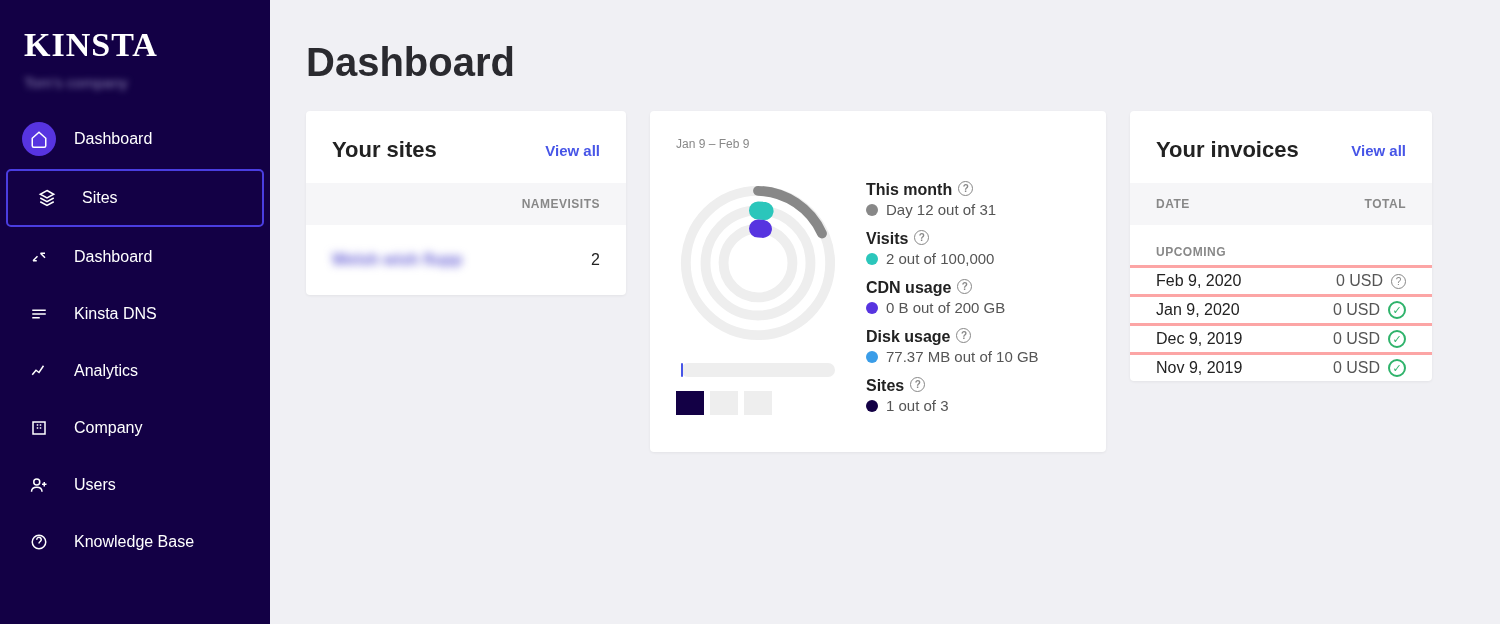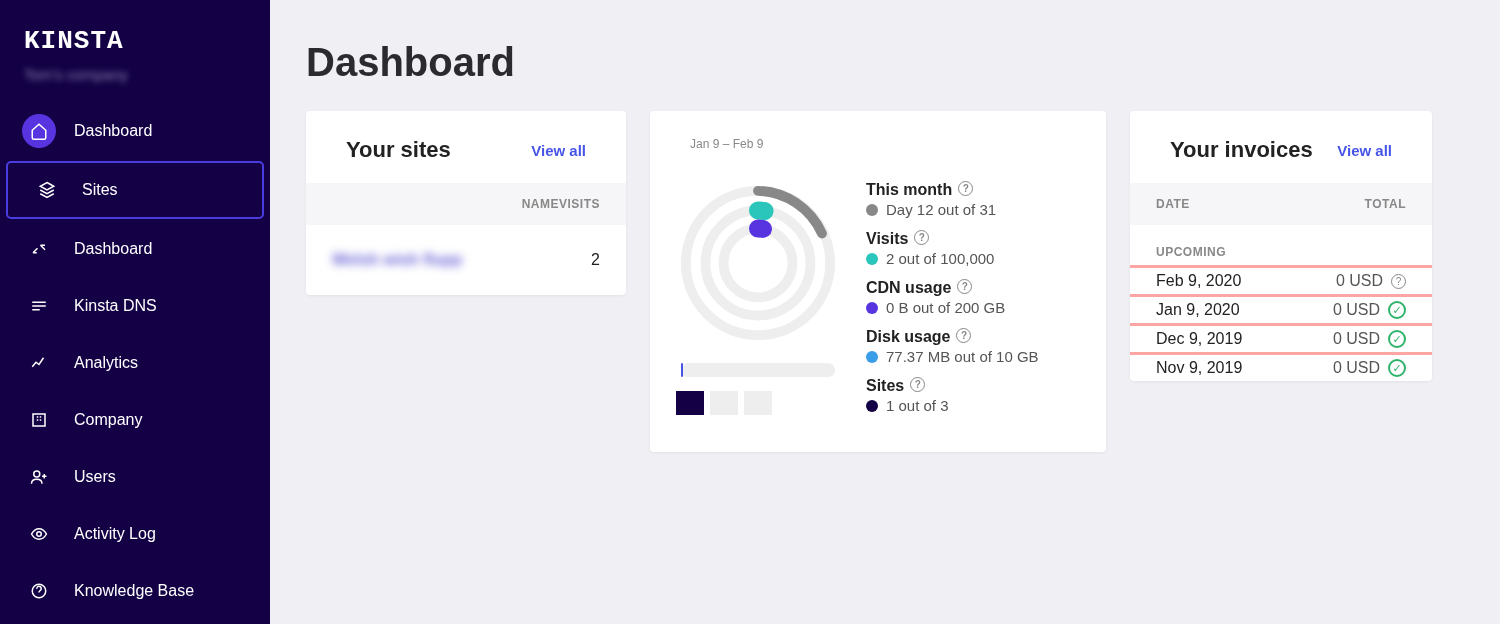--- a/index.html
+++ b/index.html
@@ -1,33 +1,33 @@
 <!DOCTYPE html>
 <html><head>
 <meta charset="utf-8">
 <style>
 *{box-sizing:border-box;margin:0;padding:0;font-family:-apple-system,BlinkMacSystemFont,"Segoe UI",Helvetica,Arial,sans-serif}
 body{background:#f0f0f4;width:1500px;height:624px;overflow:hidden;display:flex}
 .sidebar{width:270px;background:#130045;height:100%;padding-top:18px;color:#fff}
-.logo{font-size:26px;font-weight:800;letter-spacing:1px;padding:8px 24px 6px;font-family:Liberation Mono, monospace}
+.logo{font-size:34px;font-weight:800;letter-spacing:1px;padding:8px 24px 6px;font-family:Liberation Serif, serif}
 .company{padding:4px 24px 18px;font-size:15px;color:#8a82b0;filter:blur(3px)}
 .nav{}
 .nav-item{display:flex;align-items:center;gap:18px;padding:10px 22px;font-size:16px;cursor:pointer;margin:3px 0}
 .nav-item.active .ico{width:34px;height:34px;border-radius:50%;background:#5734e0;display:flex;align-items:center;justify-content:center}
 .nav-item.highlight{border:2px solid #4a3de0;border-radius:5px;margin:3px 6px}
 .ico{width:34px;height:34px;display:flex;align-items:center;justify-content:center;color:#fff;flex-shrink:0}
 .ico svg{width:18px;height:18px}
 .main{flex:1;padding:40px 36px;overflow:auto}
 h1{font-size:40px;font-weight:700;color:#2a2a2f;margin-bottom:26px}
 .cards{display:flex;gap:24px;align-items:flex-start}
 .card{background:#fff;border-radius:4px;box-shadow:0 1px 3px rgba(0,0,0,.06)}
 .card.sites{width:320px}
 .card.resource{width:456px}
 .card.invoices{width:300px;flex:1;max-width:302px}
-.card-head{display:flex;align-items:center;justify-content:space-between;padding:26px 40px 20px}
+.card-head{display:flex;align-items:center;justify-content:space-between;padding:26px 26px 20px}
 .card-head h2{font-size:22px;font-weight:700;color:#222}
 .card-head .view-all{font-size:15px;font-weight:600;color:#4755e7}
 .card-head .range{font-size:12px;color:#888}
 .thead{display:flex;justify-content:flex-end;padding:14px 26px;background:#f6f6f8;font-size:12px;letter-spacing:.5px;color:#888;font-weight:600}
 .trow{display:flex;justify-content:space-between;padding:26px 26px;font-size:16px;color:#222}
 .blur{filter:blur(4px);color:#6a63d6;font-weight:600}
 .res-body{padding:10px 26px 26px;display:flex;gap:26px}
 .gauge-col{flex-shrink:0}
 .gauge{width:164px;height:164px;position:relative}
 .gauge svg{width:100%;height:100%}
@@ -111,29 +111,20 @@
           <svg viewBox="0 0 24 24" fill="none" stroke="#fff" stroke-width="2">
             <circle cx="9" cy="8" r="4"></circle>
             <path d="M2 21c0-4 3-6 7-6s7 2 7 6M19 8v6M16 11h6"></path>
           </svg>
         </span>
       <span>Users</span>
     </div>
     <div class="nav-item">
       <span class="ico">
           <svg viewBox="0 0 24 24" fill="none" stroke="#fff" stroke-width="2">
-            <path d="M2 12s4-7 10-7 10 7 10 7-4 7-10 7S2 12 2 12z"></path>
-            <circle cx="12" cy="12" r="3"></circle>
-          </svg>
-        </span>
-      <span>Activity Log</span>
-    </div>
-    <div class="nav-item">
-      <span class="ico">
-          <svg viewBox="0 0 24 24" fill="none" stroke="#fff" stroke-width="2">
             <circle cx="12" cy="12" r="9"></circle>
             <path d="M9 9a3 3 0 115 2c-1 1-2 1-2 3M12 18h0"></path>
           </svg>
         </span>
       <span>Knowledge Base</span>
     </div>
   </nav>
 </aside>
 
 <main class="main">

